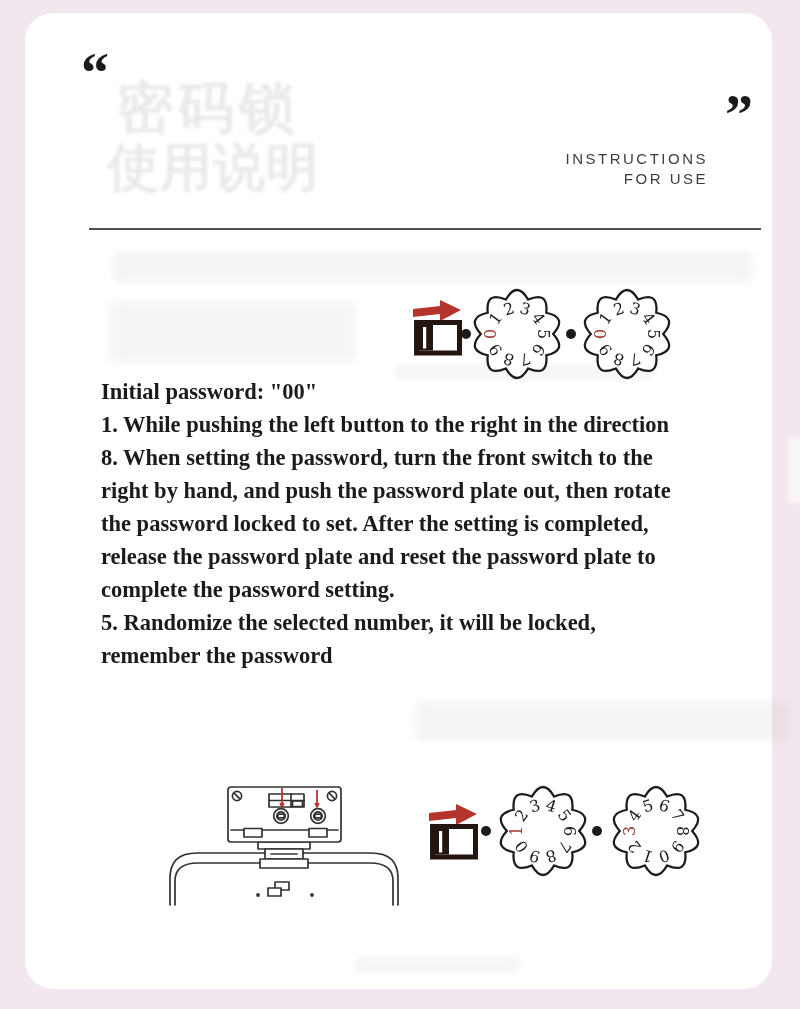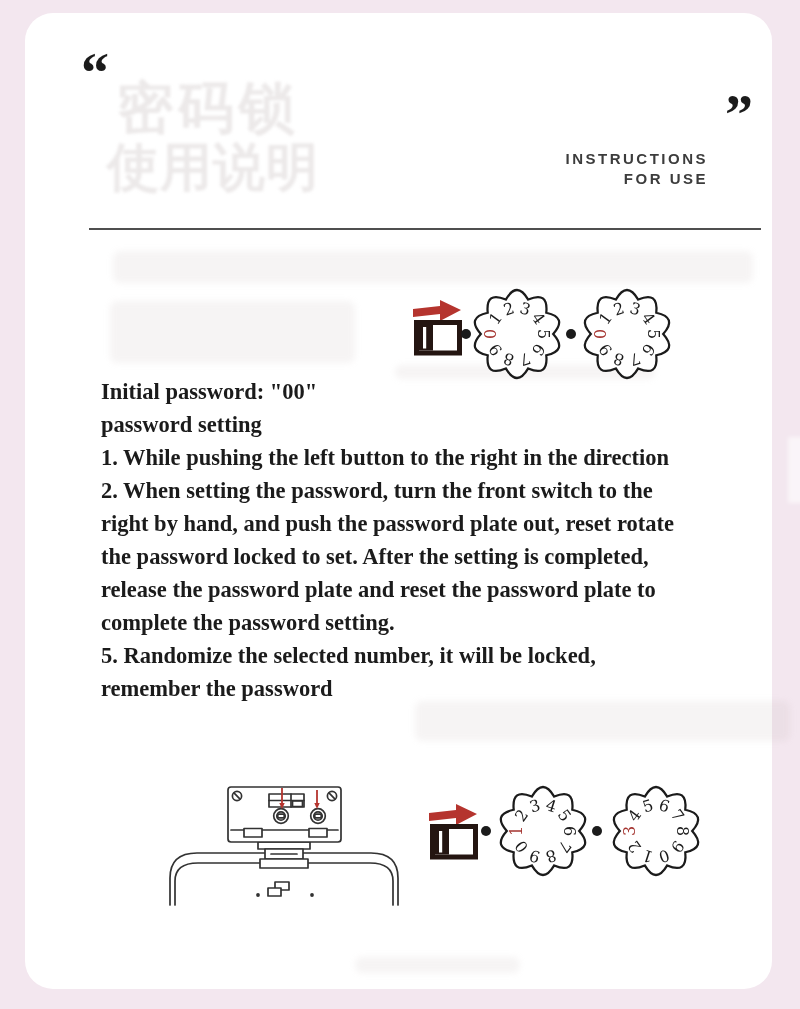--- a/index.html
+++ b/index.html
@@ -10,21 +10,21 @@
   
   .quote{position:absolute;font-family:"Liberation Serif",serif;font-weight:bold;
          font-size:56px;line-height:1;}
   .quote.open{left:56px;top:32px;}
   .quote.close{left:700px;top:74px;}
   .watermark{position:absolute;font-family:"DejaVu Sans",sans-serif;font-weight:bold;
              filter:blur(1.5px);white-space:nowrap;}
   .wm1{left:92px;top:58px;font-size:56px;letter-spacing:5px;}
   .wm2{left:82px;top:120px;font-size:52px;letter-spacing:1px;}
   .title{position:absolute;right:64px;top:136px;text-align:right;
-         font-size:15px;font-weight:bold;letter-spacing:2.5px;line-height:20px;}
+         font-size:15px;font-weight:normal;letter-spacing:2.5px;line-height:20px;}
   .rule{position:absolute;left:64px;top:215px;width:672px;height:2px;}
   
   .smear{position:absolute;background:rgba(182,172,172,0.13);filter:blur(3px);border-radius:8px;}
   .s1{left:88px;top:238px;width:640px;height:32px;}
   .s2{left:85px;top:288px;width:245px;height:62px;}
   .s3{left:370px;top:352px;width:260px;height:14px;}
   .s4{left:390px;top:688px;width:375px;height:40px;}
   .s5{left:330px;top:944px;width:165px;height:16px;}
   .edge-patch{position:absolute;left:763px;top:424px;width:37px;height:66px;
               background:rgba(255,255,255,0.6);filter:blur(2px);}
@@ -127,24 +127,23 @@
           <text transform="translate(28.0 -0.0) rotate(90)" text-anchor="middle" dy="5.8" class="dial-num">5</text>
           <text transform="translate(22.7 16.5) rotate(126)" text-anchor="middle" dy="5.8" class="dial-num">6</text>
           <text transform="translate(8.7 26.6) rotate(162)" text-anchor="middle" dy="5.8" class="dial-num">7</text>
           <text transform="translate(-8.7 26.6) rotate(198)" text-anchor="middle" dy="5.8" class="dial-num">8</text>
           <text transform="translate(-22.7 16.5) rotate(234)" text-anchor="middle" dy="5.8" class="dial-num">9</text>
         </svg>
       </span>
 
     <div class="instructions">
       <div class="instr-line">Initial password: "00"</div>
-      <div class="instr-line">password setting</div>
       <div class="instr-line">1. While pushing the left button to the right in the direction</div>
-      <div class="instr-line">2. When setting the password, turn the front switch to the</div>
-      <div class="instr-line">right by hand, and push the password plate out, reset rotate</div>
+      <div class="instr-line">8. When setting the password, turn the front switch to the</div>
+      <div class="instr-line">right by hand, and push the password plate out, then rotate</div>
       <div class="instr-line">the password locked to set. After the setting is completed,</div>
       <div class="instr-line">release the password plate and reset the password plate to</div>
       <div class="instr-line">complete the password setting.</div>
       <div class="instr-line">5. Randomize the selected number, it will be locked,</div>
       <div class="instr-line">remember the password</div>
     </div>
 
     <svg class="lock-drawing" viewBox="0 0 240 185">
 
       <g>

